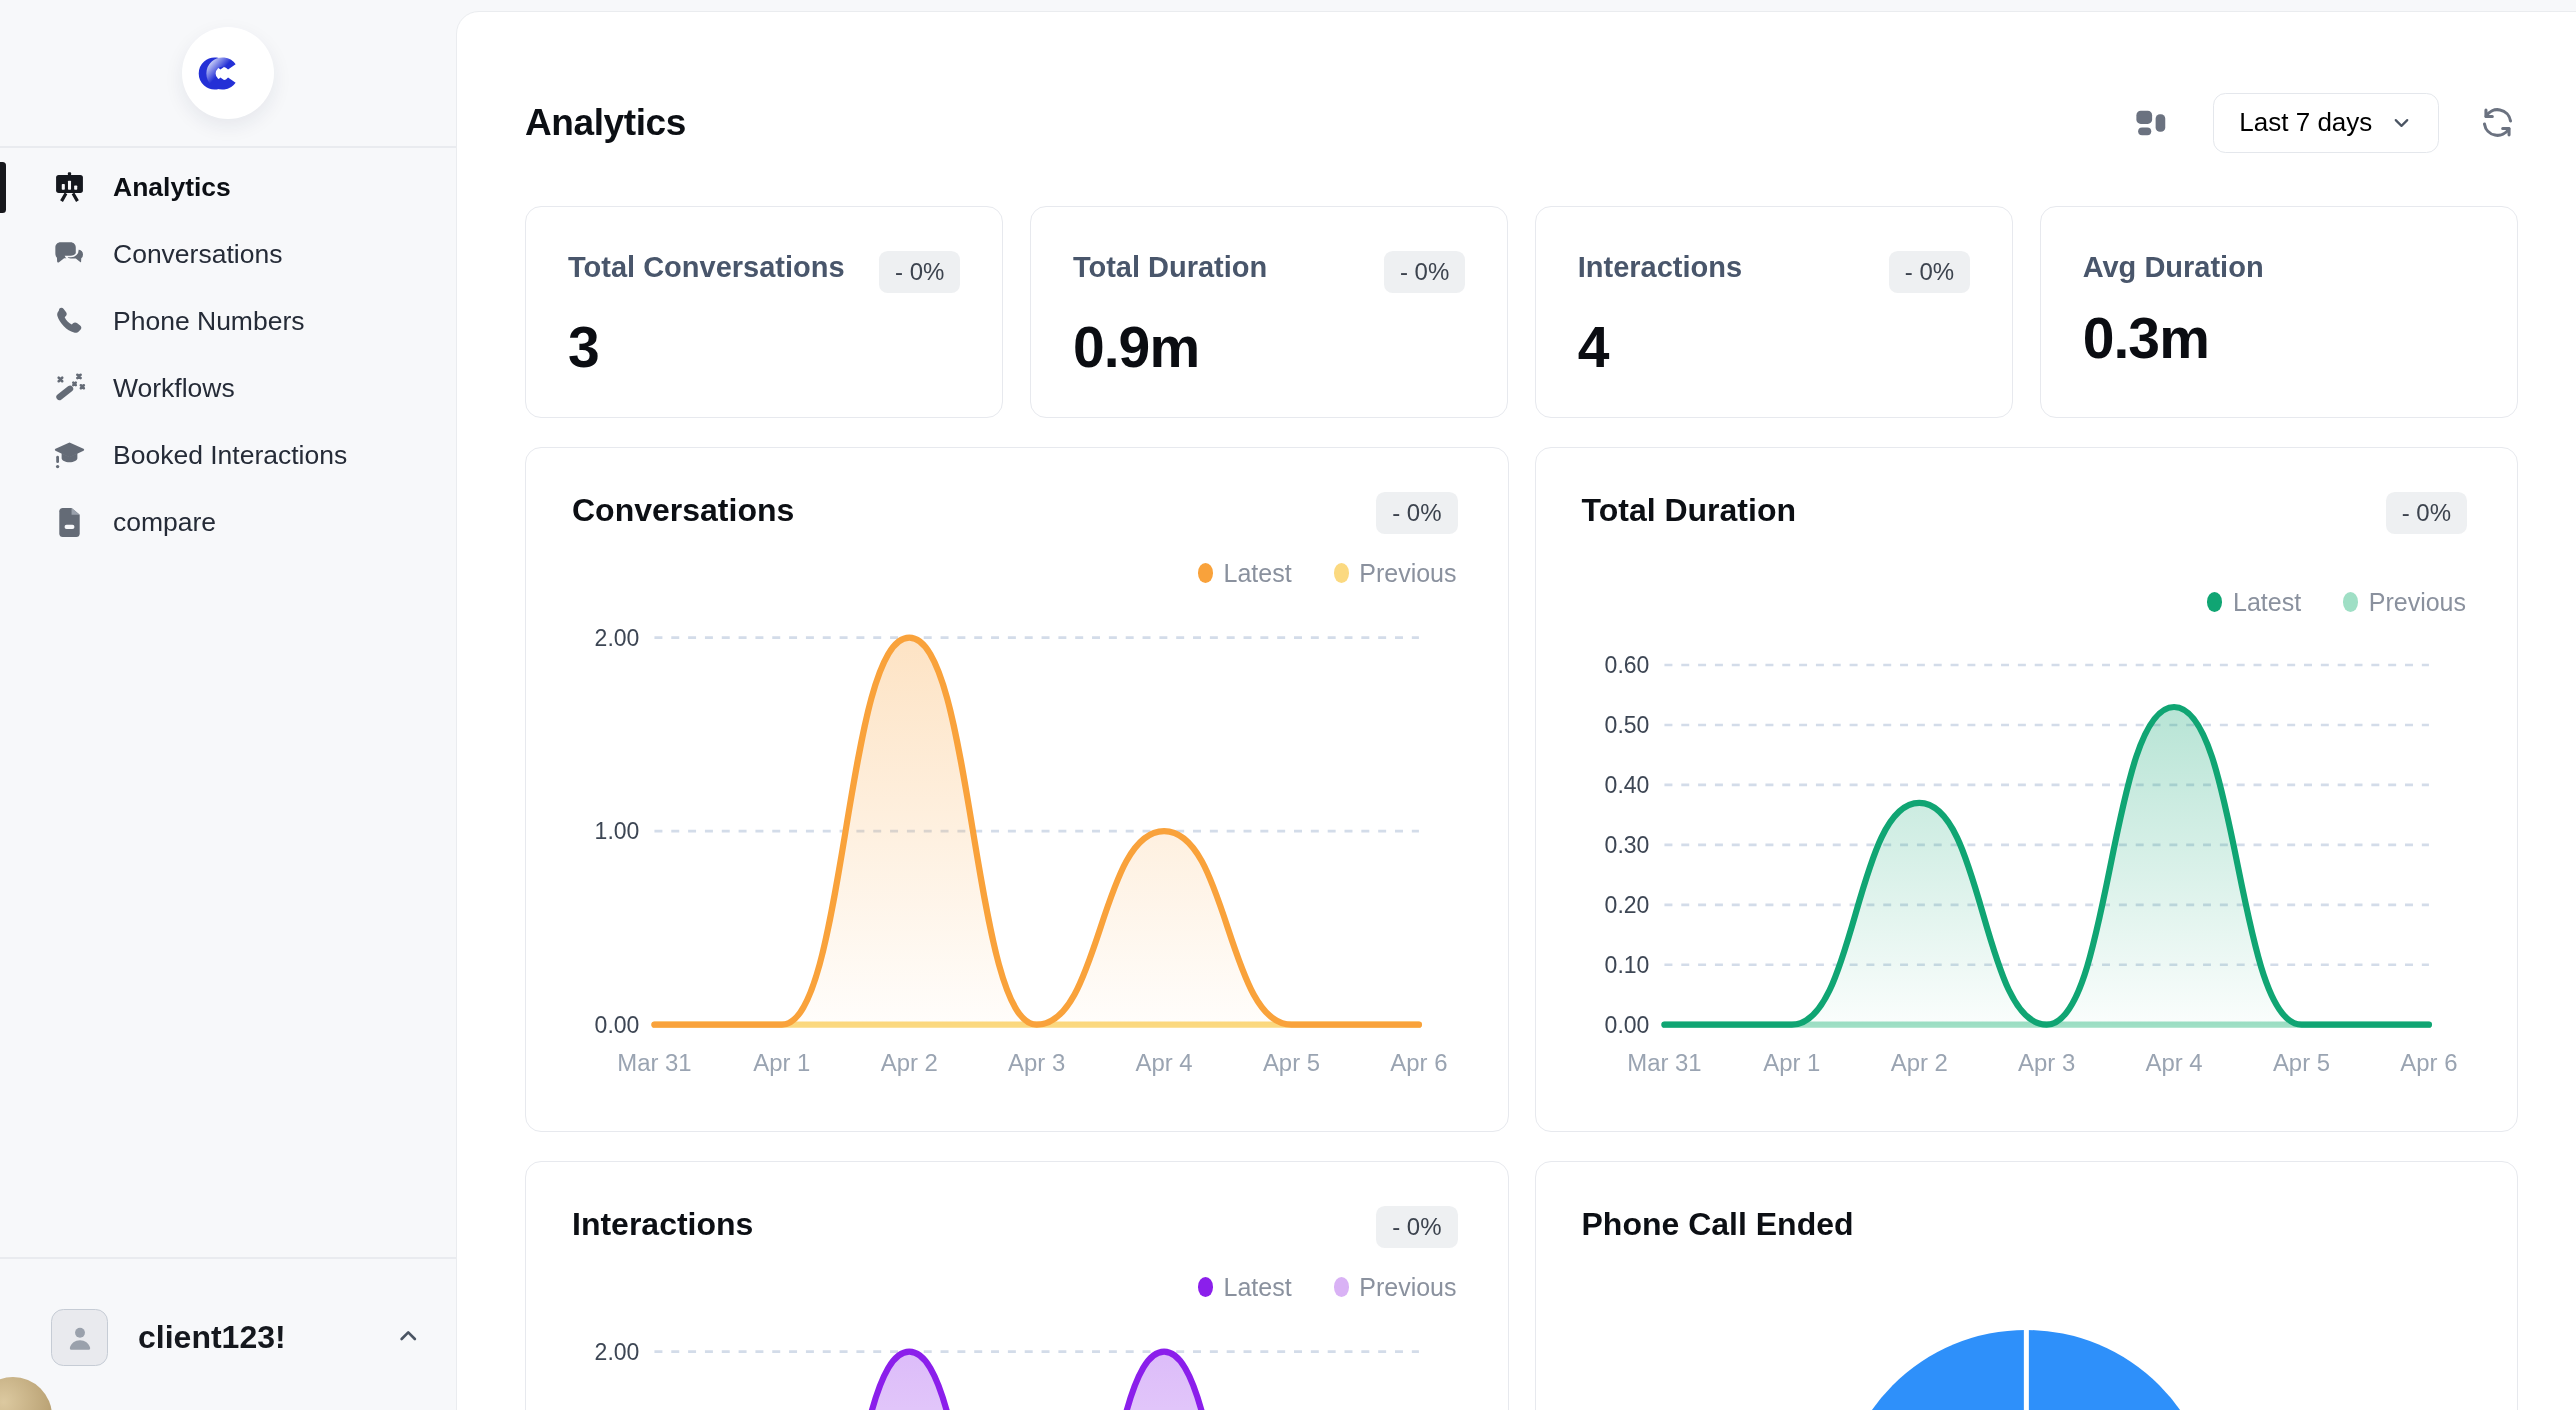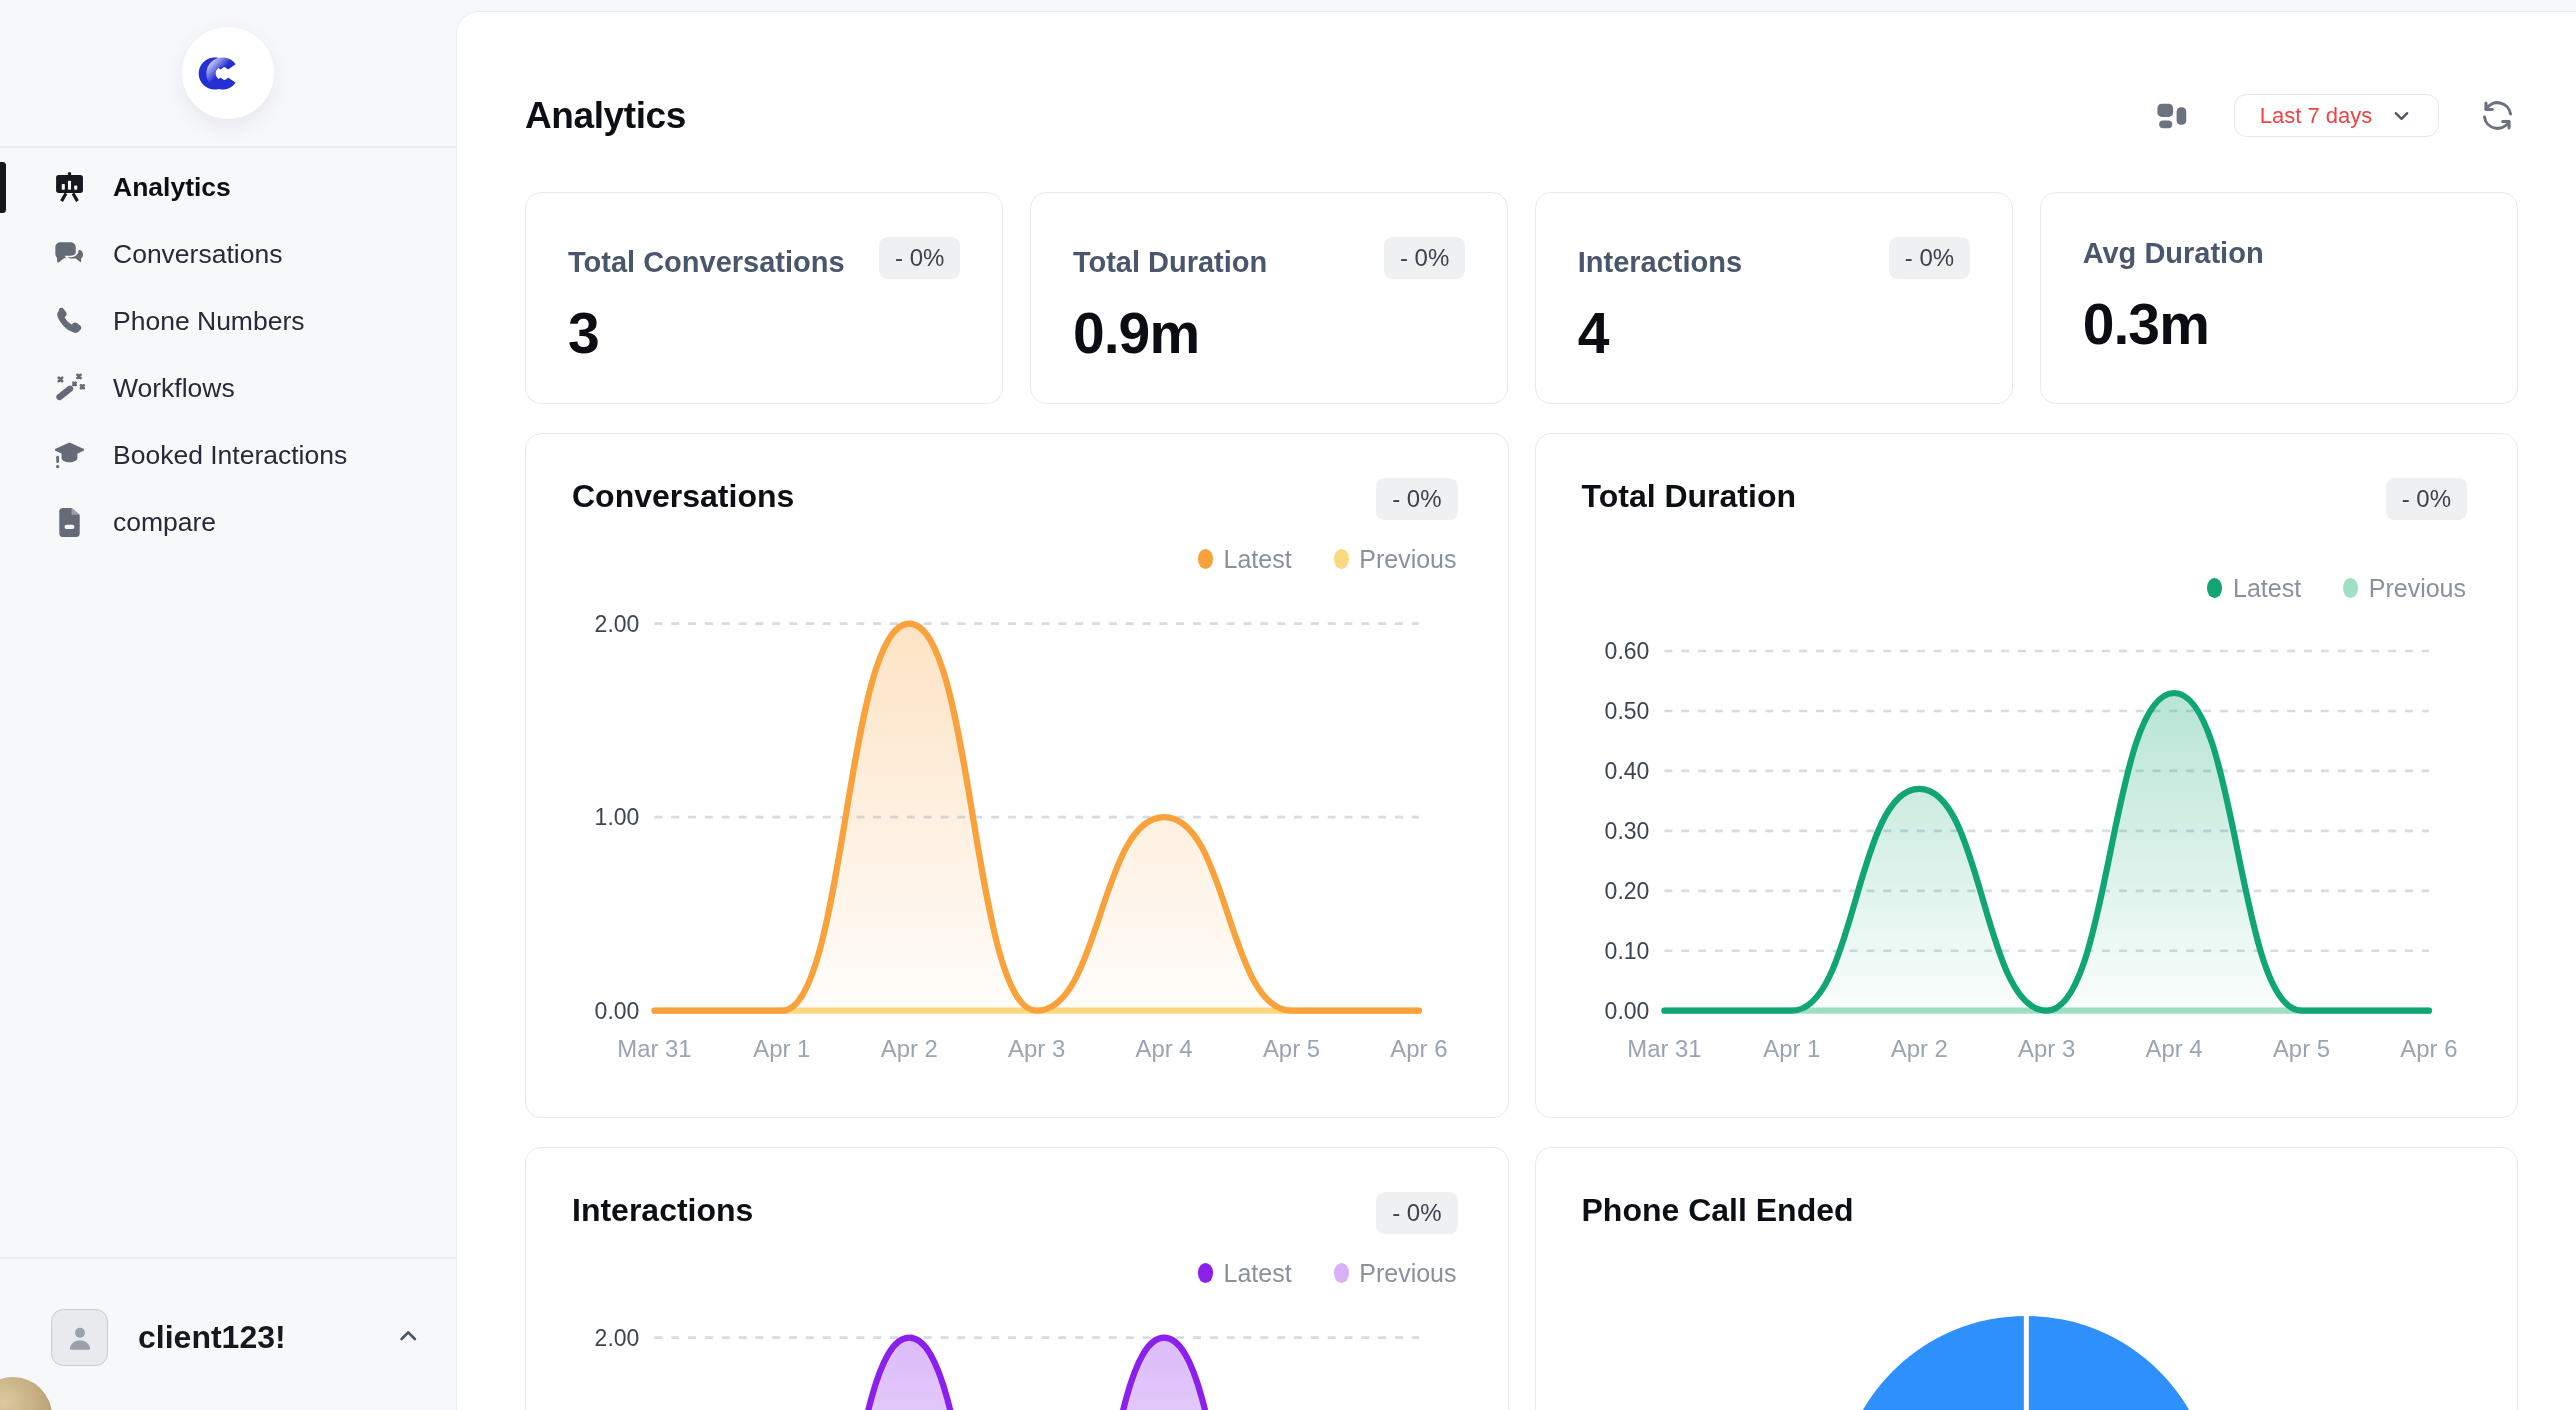--- a/index.html
+++ b/index.html
@@ -26,26 +26,26 @@
   .avatar svg{width:32px;height:32px;}
   .user-name{font-size:32px;font-weight:600;color:#15181e;flex:1;}
   .chev-up svg{width:26.5px;height:26.5px;}
   .corner-blob{position:absolute;left:-26.5px;top:1377px;width:78px;height:78px;border-radius:50%;background:radial-gradient(circle at 38% 32%, #dcc9a0, #a98f5f);z-index:6;}
   
   .panel{position:absolute;left:456px;top:10.6px;width:2148px;height:1856px;background:#fff;border:1.8px solid #eaecef;border-top-left-radius:23px;box-sizing:border-box;}
   .panel-header{display:flex;align-items:center;padding:81px 85px 0 68px;}
   .page-title{font-size:37px;font-weight:700;color:#0c0f14;letter-spacing:-0.4px;margin:0;}
   .header-controls{margin-left:auto;display:flex;align-items:center;gap:37px;}
   .layout-btn{width:46px;height:46px;display:flex;align-items:center;justify-content:center;cursor:pointer;}
-  .range-button{display:flex;align-items:center;gap:17.7px;border:1.8px solid #e4e7ec;border-radius:12.4px;padding:0 25px;height:43px;font-size:22px;color:#ef4444;background:#fff;cursor:pointer;box-sizing:border-box;}
+  .range-button{display:flex;align-items:center;gap:17.7px;border:1.8px solid #e4e7ec;border-radius:12.4px;padding:0 25px;height:60px;font-size:26px;color:#000000;background:#fff;cursor:pointer;box-sizing:border-box;}
   .refresh-button{width:42px;height:42px;display:flex;align-items:center;justify-content:center;cursor:pointer;}
   
   .stats-row{display:flex;gap:26.5px;margin:53px 85px 0 68px;}
   .stat-card{flex:1;height:212px;background:#fff;border:1.8px solid #e7e9ee;border-radius:16px;padding:44px 42px;box-sizing:border-box;}
-  .stat-top{display:flex;align-items:flex-end;}
+  .stat-top{display:flex;align-items:flex-start;}
   .stat-label{font-size:29px;font-weight:600;color:#49566b;}
   .badge{margin-left:auto;background:#eef0f2;color:#3c434e;font-size:24px;padding:7px 16px;border-radius:8.8px;white-space:nowrap;}
   .stat-value{margin-top:21px;font-size:57px;font-weight:700;color:#0b0d12;letter-spacing:-0.9px;}
   
   .charts-row{display:flex;gap:26px;margin:29px 85px 0 68px;}
   .chart-card{position:relative;flex:1;height:685px;border:1.8px solid #e7e9ee;border-radius:16px;background:#fff;box-sizing:border-box;}
   .chart-head{display:flex;align-items:flex-start;padding:44px 50px 0 46px;}
   .chart-title{font-size:32px;font-weight:700;color:#0c0f14;}
   .chart-subtitle{font-size:25px;color:#6b7280;padding:8.8px 0 0 46px;}
   .legend{position:absolute;top:111px;right:51px;display:flex;gap:42px;align-items:center;z-index:2;justify-content:flex-end;}

